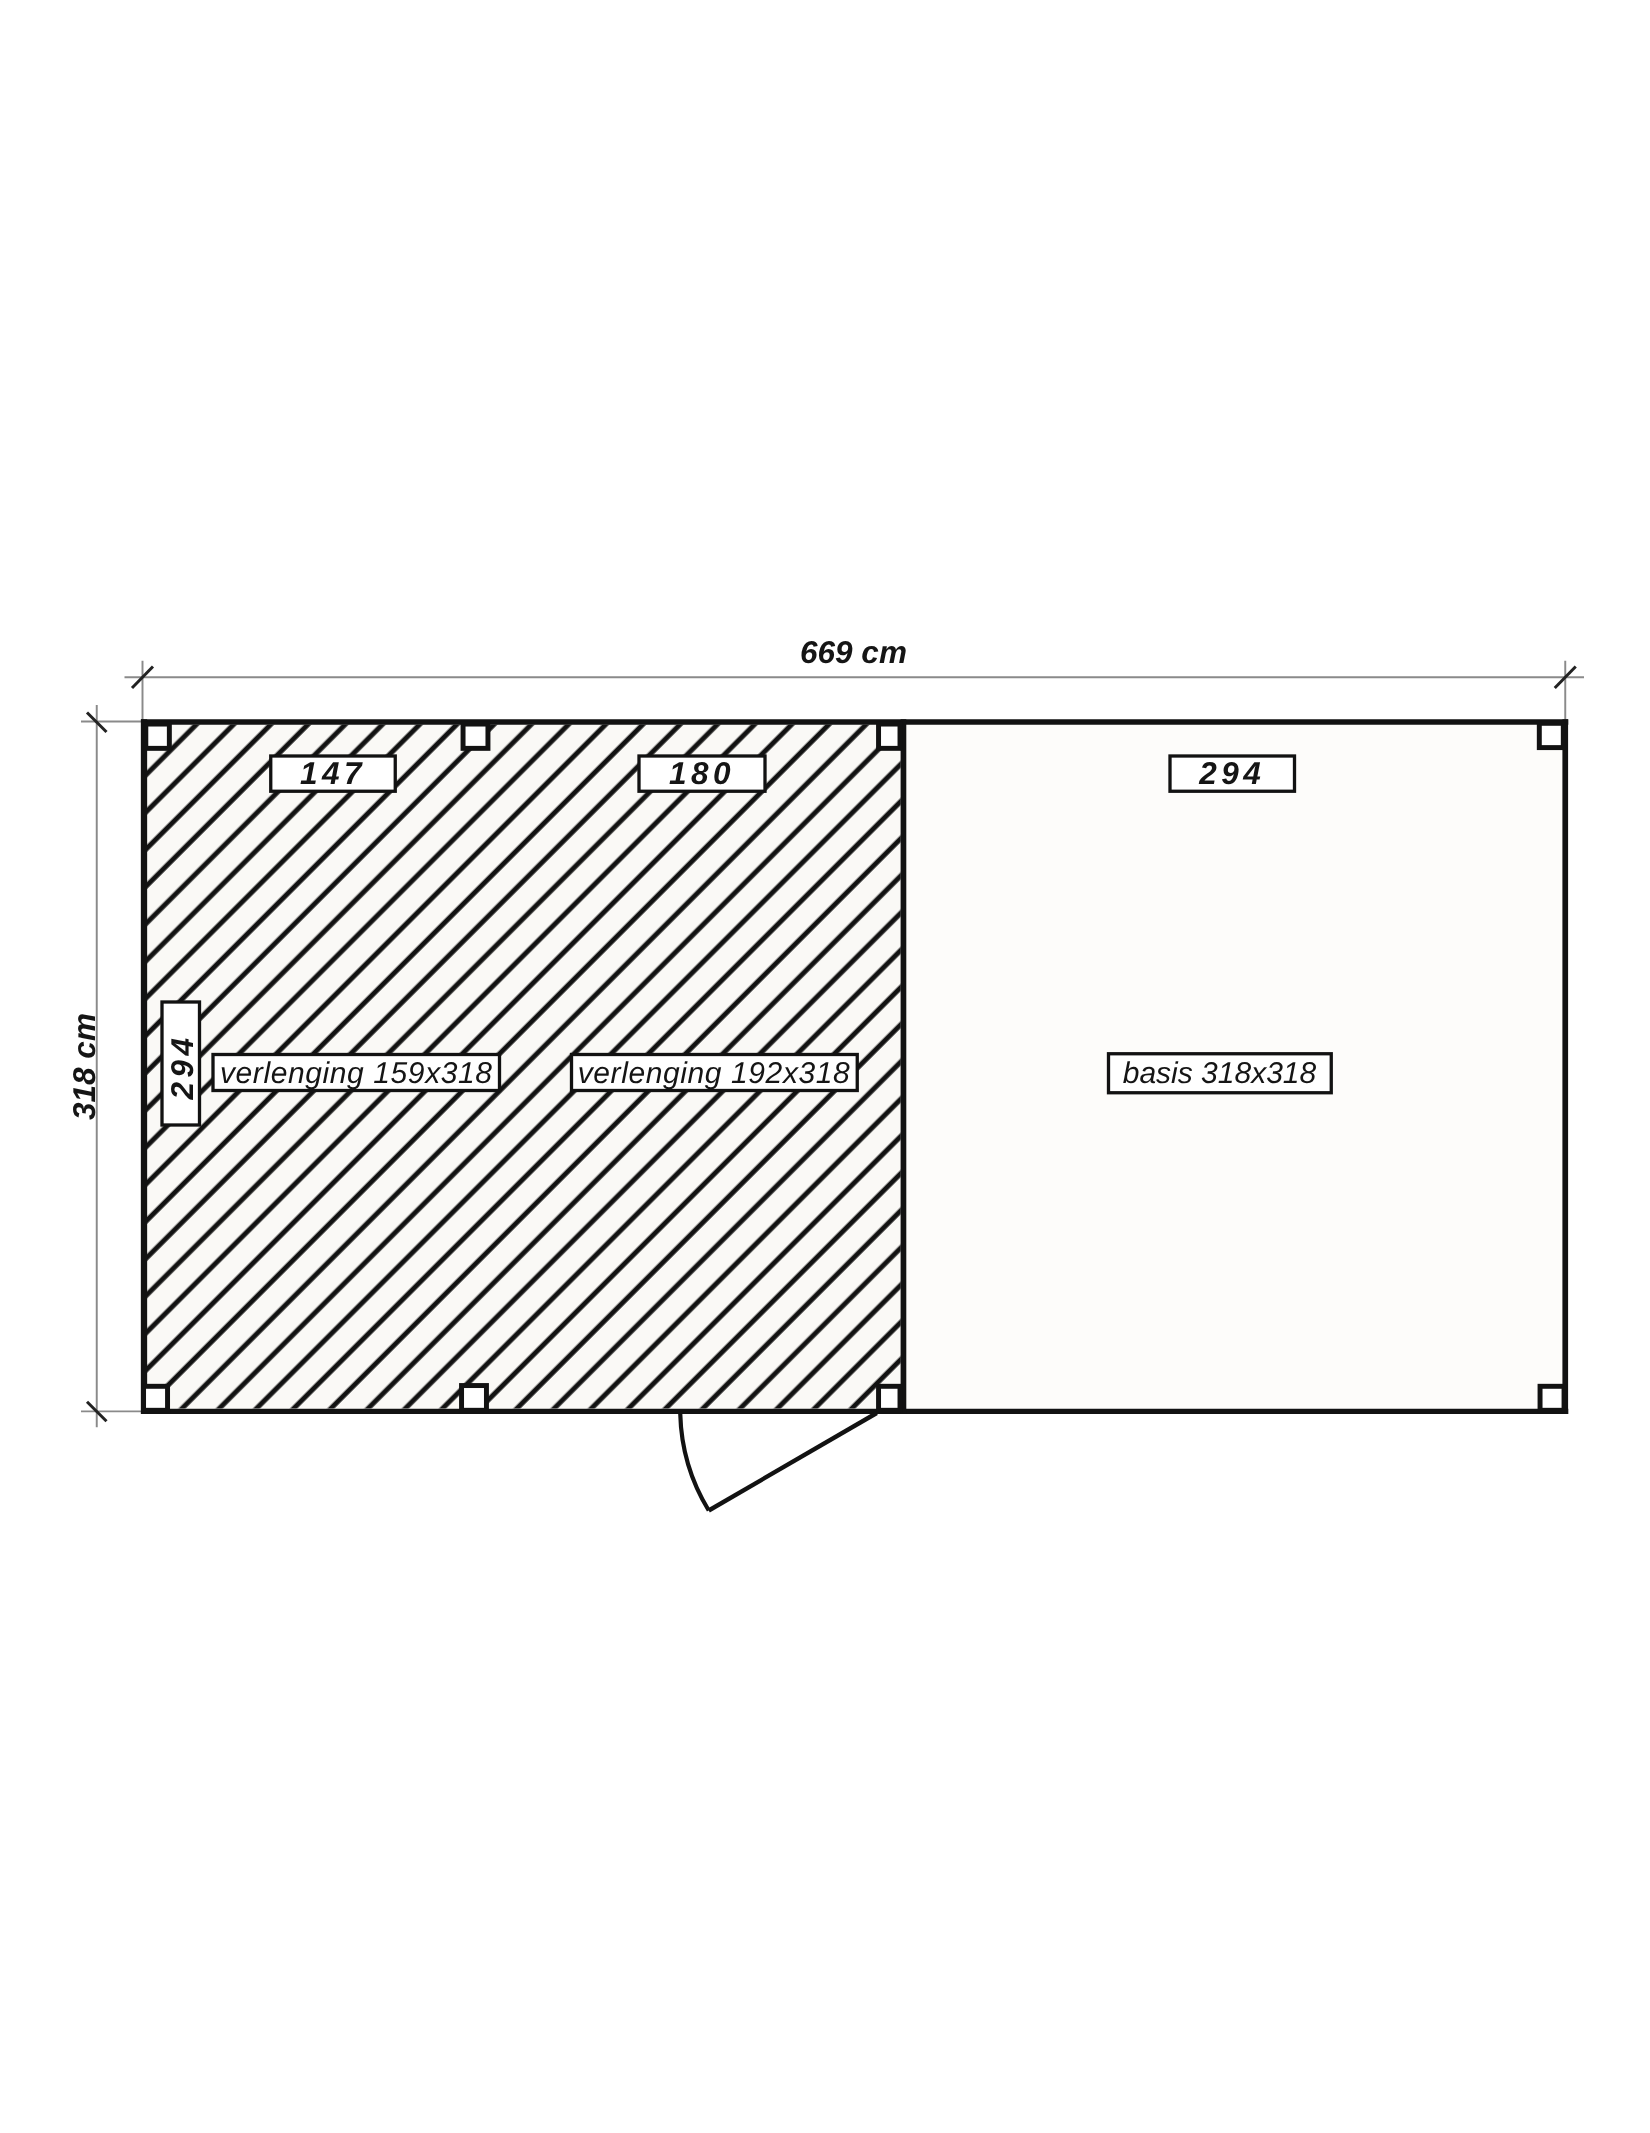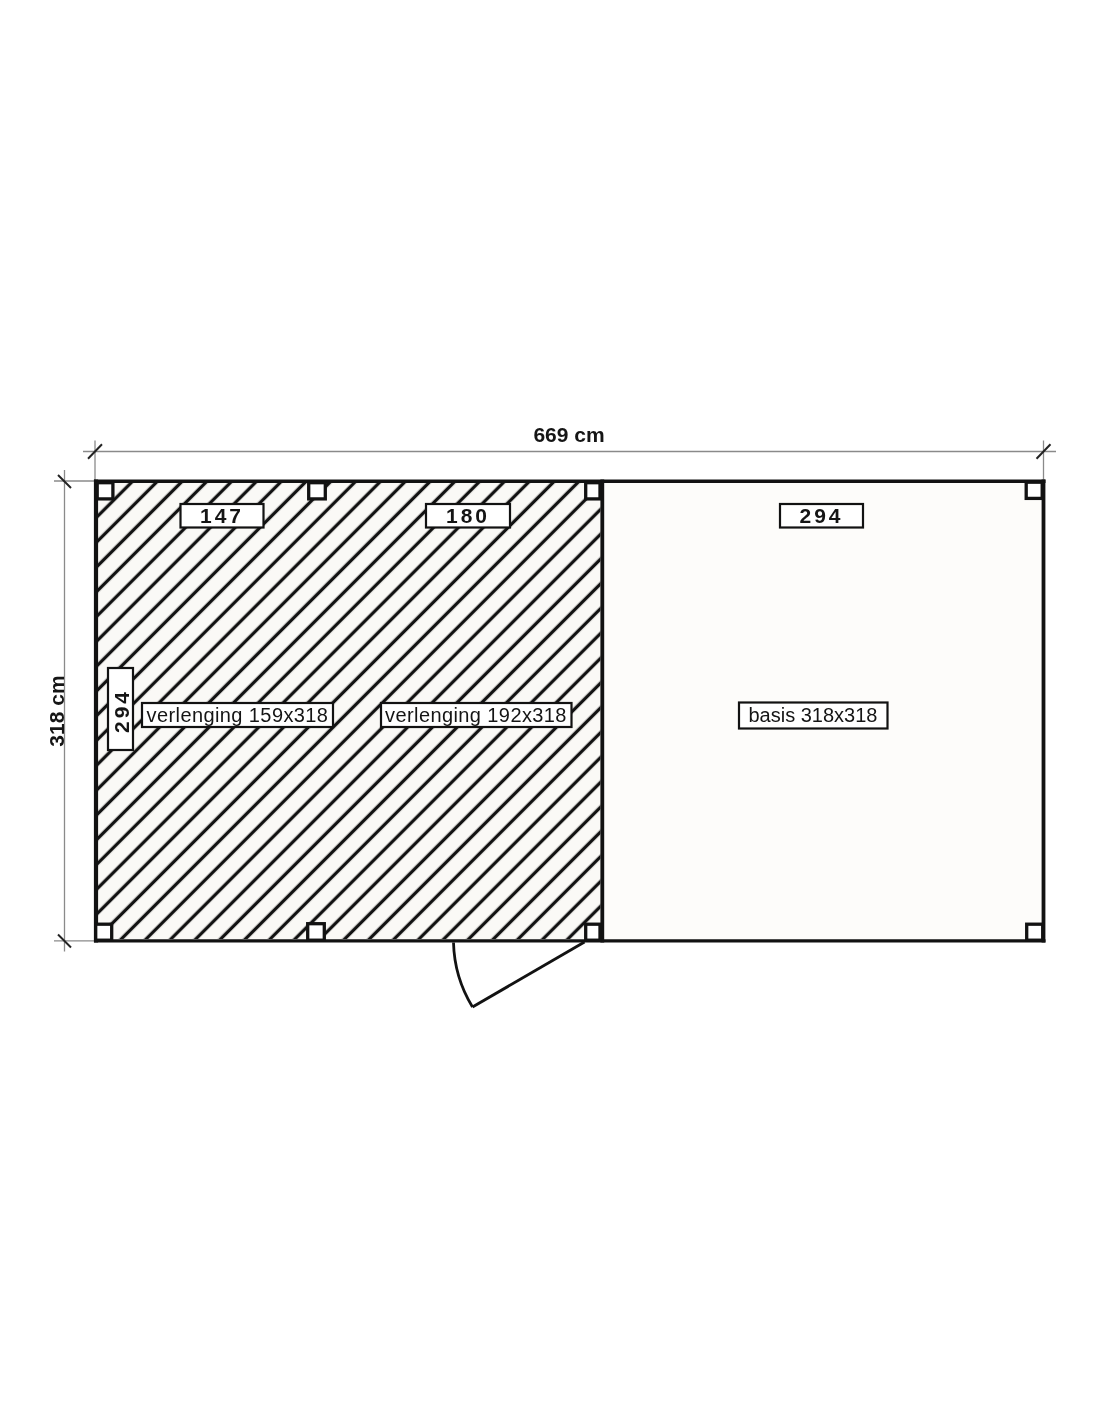--- a/index.html
+++ b/index.html
@@ -1,16 +1,16 @@
 <!DOCTYPE html>
 <html><head>
 <meta charset="utf-8">
 <style>
   html,body{margin:0;padding:0;background:#ffffff;}
-  .page{width:892px;height:1422px;position:relative;background:#b91c1c;}
+  .page{width:892px;height:1422px;position:relative;background:#b91c1c;font-style:italic;}
   svg{display:block;}
   text{font-family:"Liberation Sans", sans-serif;}
 </style>
 </head>
 <body>
 <div class="page">
 <svg width="1100" height="1422" viewBox="0 0 1100 1422">
   <defs>
     <pattern id="hatch" width="17.54" height="17.54" patternUnits="userSpaceOnUse" patternTransform="rotate(-45 0 0)">
       <rect width="17.54" height="17.54" fill="#faf9f6"></rect>

